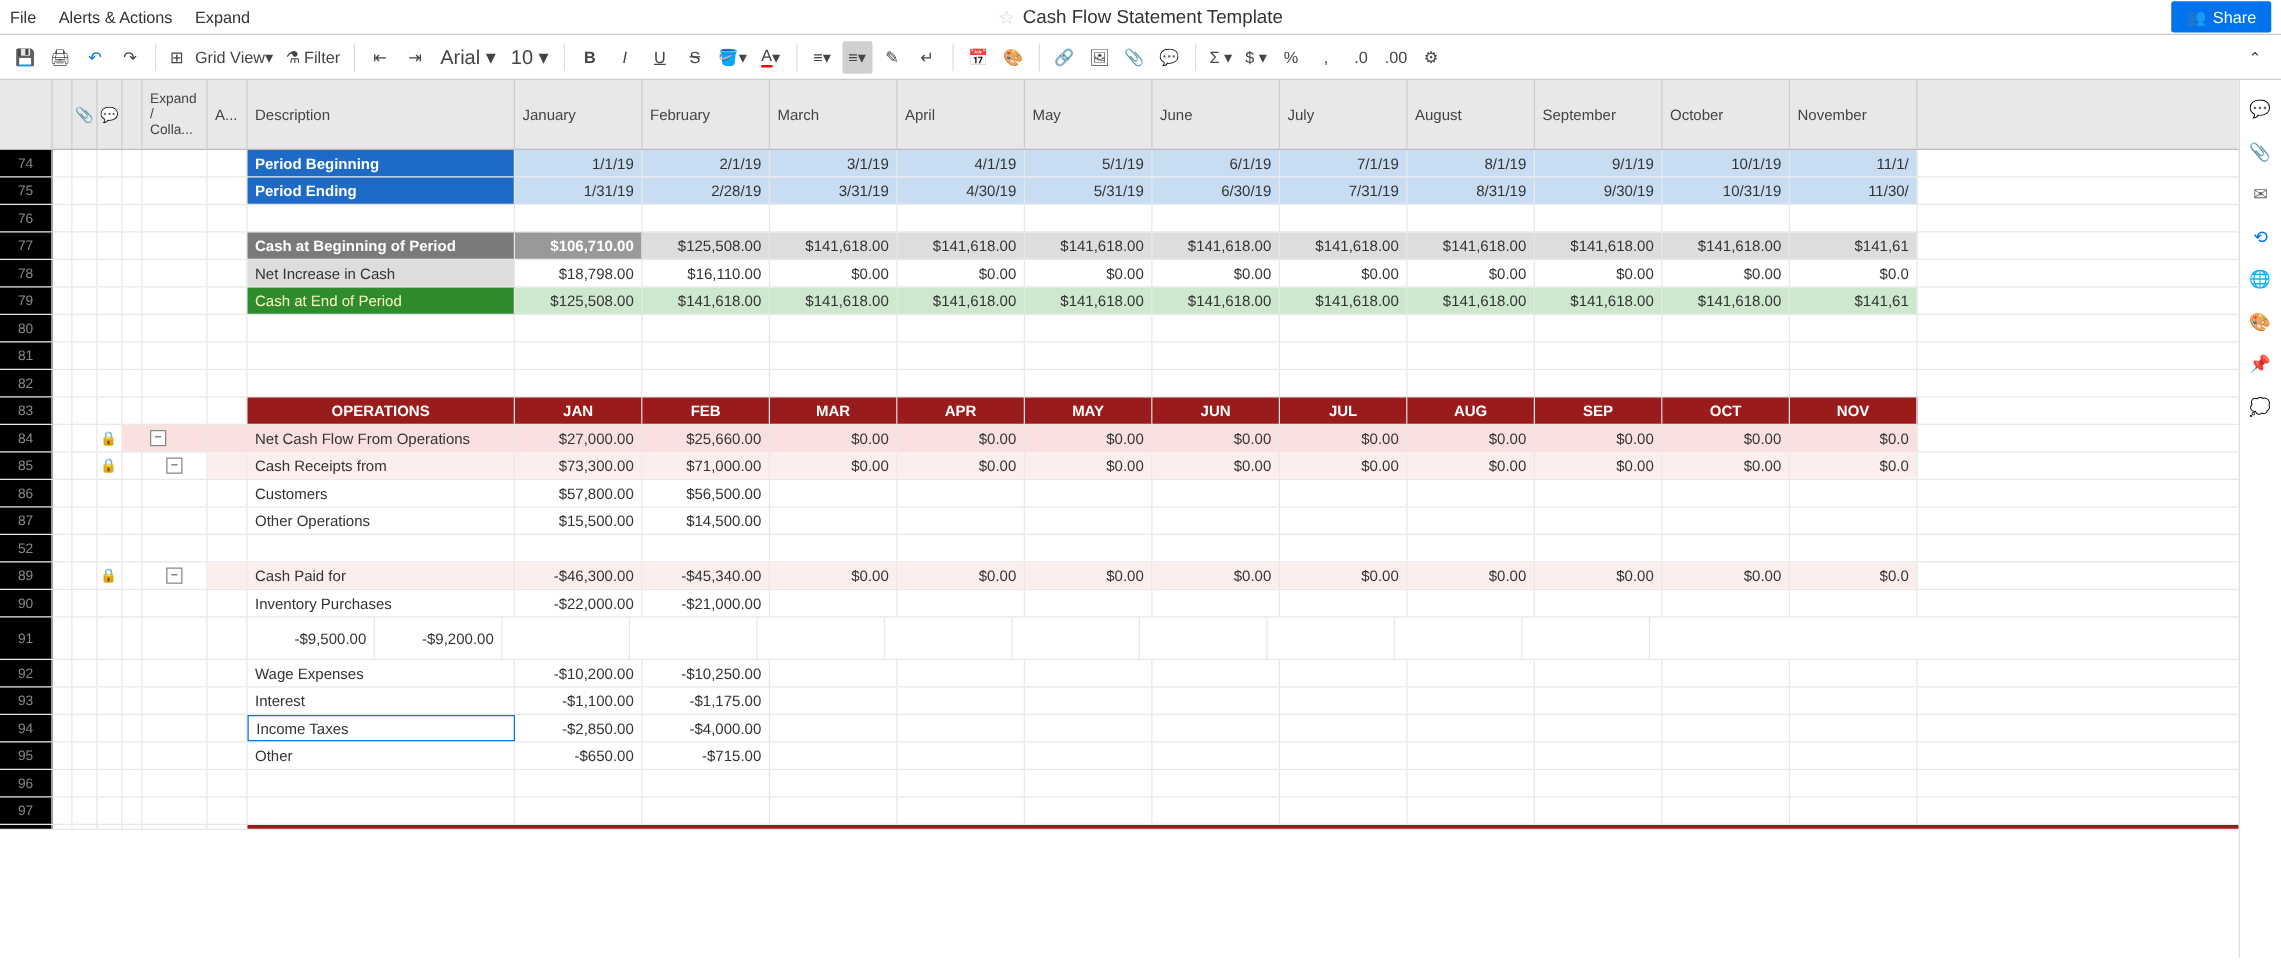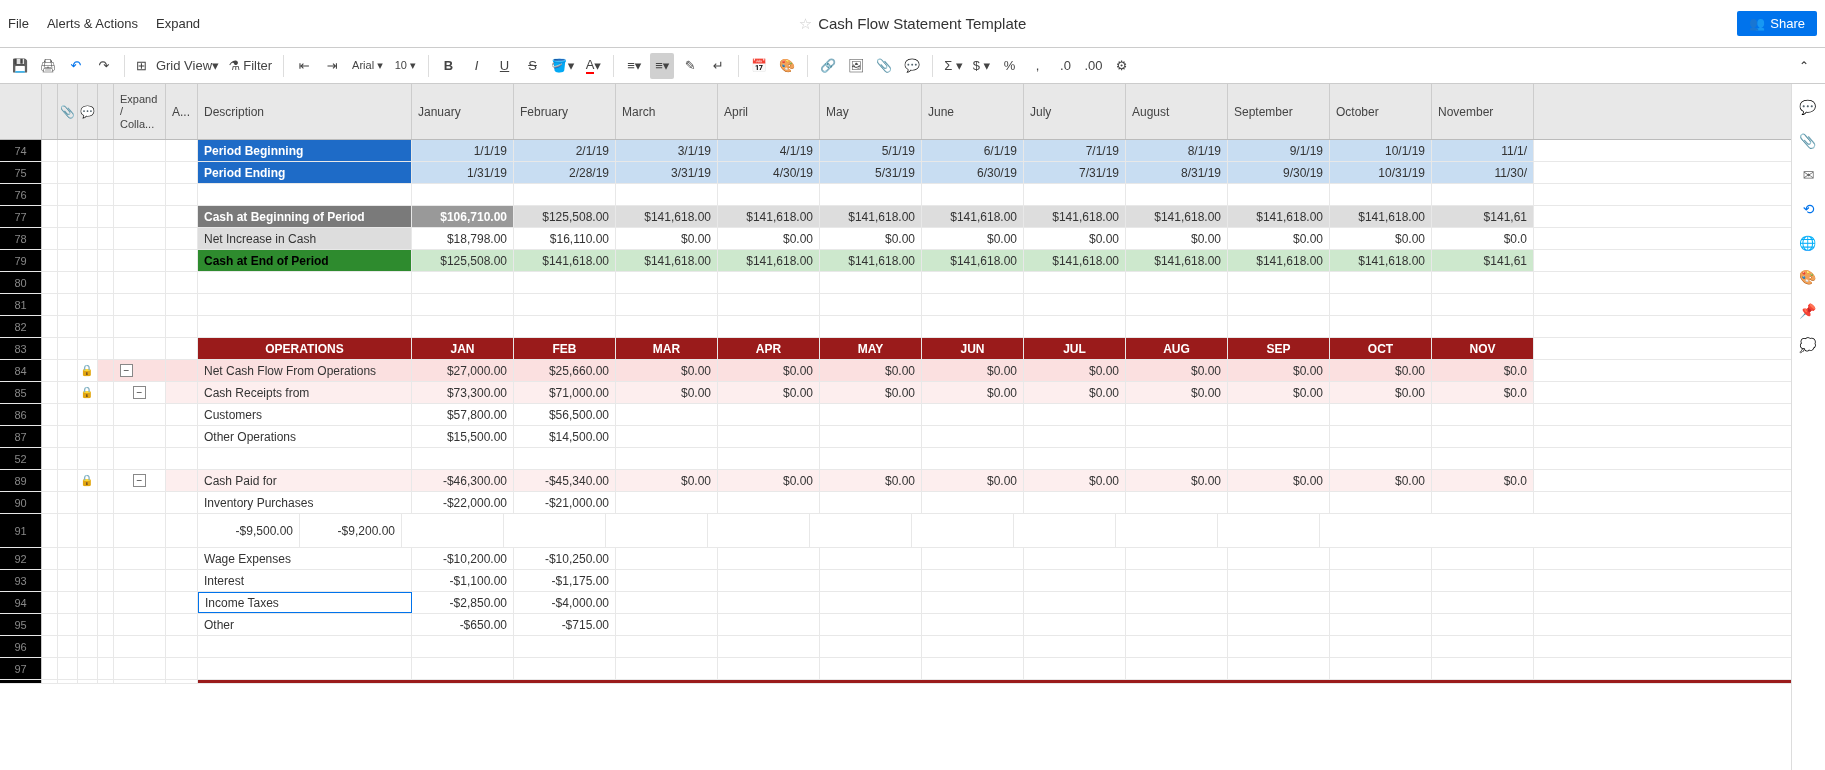--- a/index.html
+++ b/index.html
@@ -1,27 +1,27 @@
 <!DOCTYPE html>
 <html><head>
 <meta charset="utf-8">
 <style>
 *{margin:0;padding:0;box-sizing:border-box;font-family:Arial,sans-serif}
 body{font-size:12px;color:#333;overflow:hidden;width:1825px;height:770px}
-.top-bar{height:48px;background:#fff;border-bottom:1px solid #ccc;display:flex;align-items:center;padding:0 8px;position:relative}
+.top-bar{height:28px;background:#fff;border-bottom:1px solid #ccc;display:flex;align-items:center;padding:0 8px;position:relative}
 .menu-items{display:flex;gap:18px}
 .menu-item{font-size:13px;color:#333;cursor:pointer}
 .doc-title{position:absolute;left:50%;transform:translateX(-50%);font-size:15px;color:#333;display:flex;align-items:center;gap:6px}
 .star{color:#ccc}
 .share-btn{margin-left:auto;background:#0073ec;color:#fff;padding:5px 12px;border-radius:2px;font-size:13px;display:flex;align-items:center;gap:5px;cursor:pointer}
 .toolbar{height:36px;background:#fff;border-bottom:1px solid #ccc;display:flex;align-items:center;padding:0 8px;gap:4px}
 .tb-btn{display:flex;align-items:center;justify-content:center;min-width:24px;height:26px;cursor:pointer;color:#444;font-size:13px;padding:0 3px}
 .tb-btn.active{background:#d0d0d0;border-radius:2px}
 .tb-sep{width:1px;height:22px;background:#ddd;margin:0 4px}
-.tb-txt{font-size:11px;color:#444;padding:0 4px}
+.tb-txt{font-size:16px;color:#444;padding:0 4px}
 .collapse-caret{margin-left:auto;padding:0 8px;cursor:pointer}
 .sheet-area{display:flex;height:calc(770px - 68px)}
 .grid{flex:1;overflow:hidden;position:relative}
 .hdr-row{display:flex;background:#e8e8e8;border-bottom:1px solid #bbb;height:56px}
 .hdr-cell{border-right:1px solid #ccc;display:flex;align-items:center;padding:0 6px;font-size:12px;color:#444;overflow:hidden}
 .row-num-hdr{width:42px;background:#e8e8e8}
 .narrow{width:16px}
 .icon-col{width:20px;justify-content:center}
 .expand-col{width:52px;font-size:11px;line-height:1.1}
 .a-col{width:32px}
@@ -30,21 +30,21 @@
 .body{overflow-y:auto;height:calc(100% - 56px)}
 .grid-row{display:flex;height:22px;border-bottom:1px solid #e8e8e8}
 .cell{border-right:1px solid #e8e8e8;display:flex;align-items:center;padding:0 6px;font-size:12px;overflow:hidden;white-space:nowrap}
 .row-num{width:42px;background:#000000;color:#888;justify-content:center;border-right:1px solid #ccc;font-size:11px}
 .num{justify-content:flex-end}
 .blue-hdr{background:#1e6bc7;color:#fff;font-weight:bold}
 .blue-lt{background:#c8ddf2}
 .grey-hdr{background:#7a7a7a;color:#fff;font-weight:bold}
 .grey-dk{background:#999;color:#fff;font-weight:bold}
 .grey-lt{background:#ddd}
-.green-hdr{background:#2e8b2e;color:#000000;font-weight:bold}
+.green-hdr{background:#2e8b2e;color:#fef9c3;font-weight:normal}
 .green-lt{background:#cde8cd}
 .red-hdr{background:#9a1b1b;color:#fff;font-weight:bold;text-align:center;justify-content:center}
 .pink{background:#fbe0e0}
 .pink-lt{background:#fdeeee}
 .bold{font-weight:normal}
 .selected{border:1.5px solid #0073ec!important;background:#fff}
 .lock-ic{color:#888;font-size:11px}
 .collapse-ic{display:inline-flex;width:13px;height:13px;border:1px solid #888;align-items:center;justify-content:center;font-size:10px;line-height:1;background:#fff}
 .right-rail{width:34px;background:#fff;border-left:1px solid #ddd;display:flex;flex-direction:column;align-items:center;gap:16px;padding-top:14px}
 .rail-ic{width:18px;height:18px;color:#666;cursor:pointer;display:flex;align-items:center;justify-content:center;font-size:14px}

